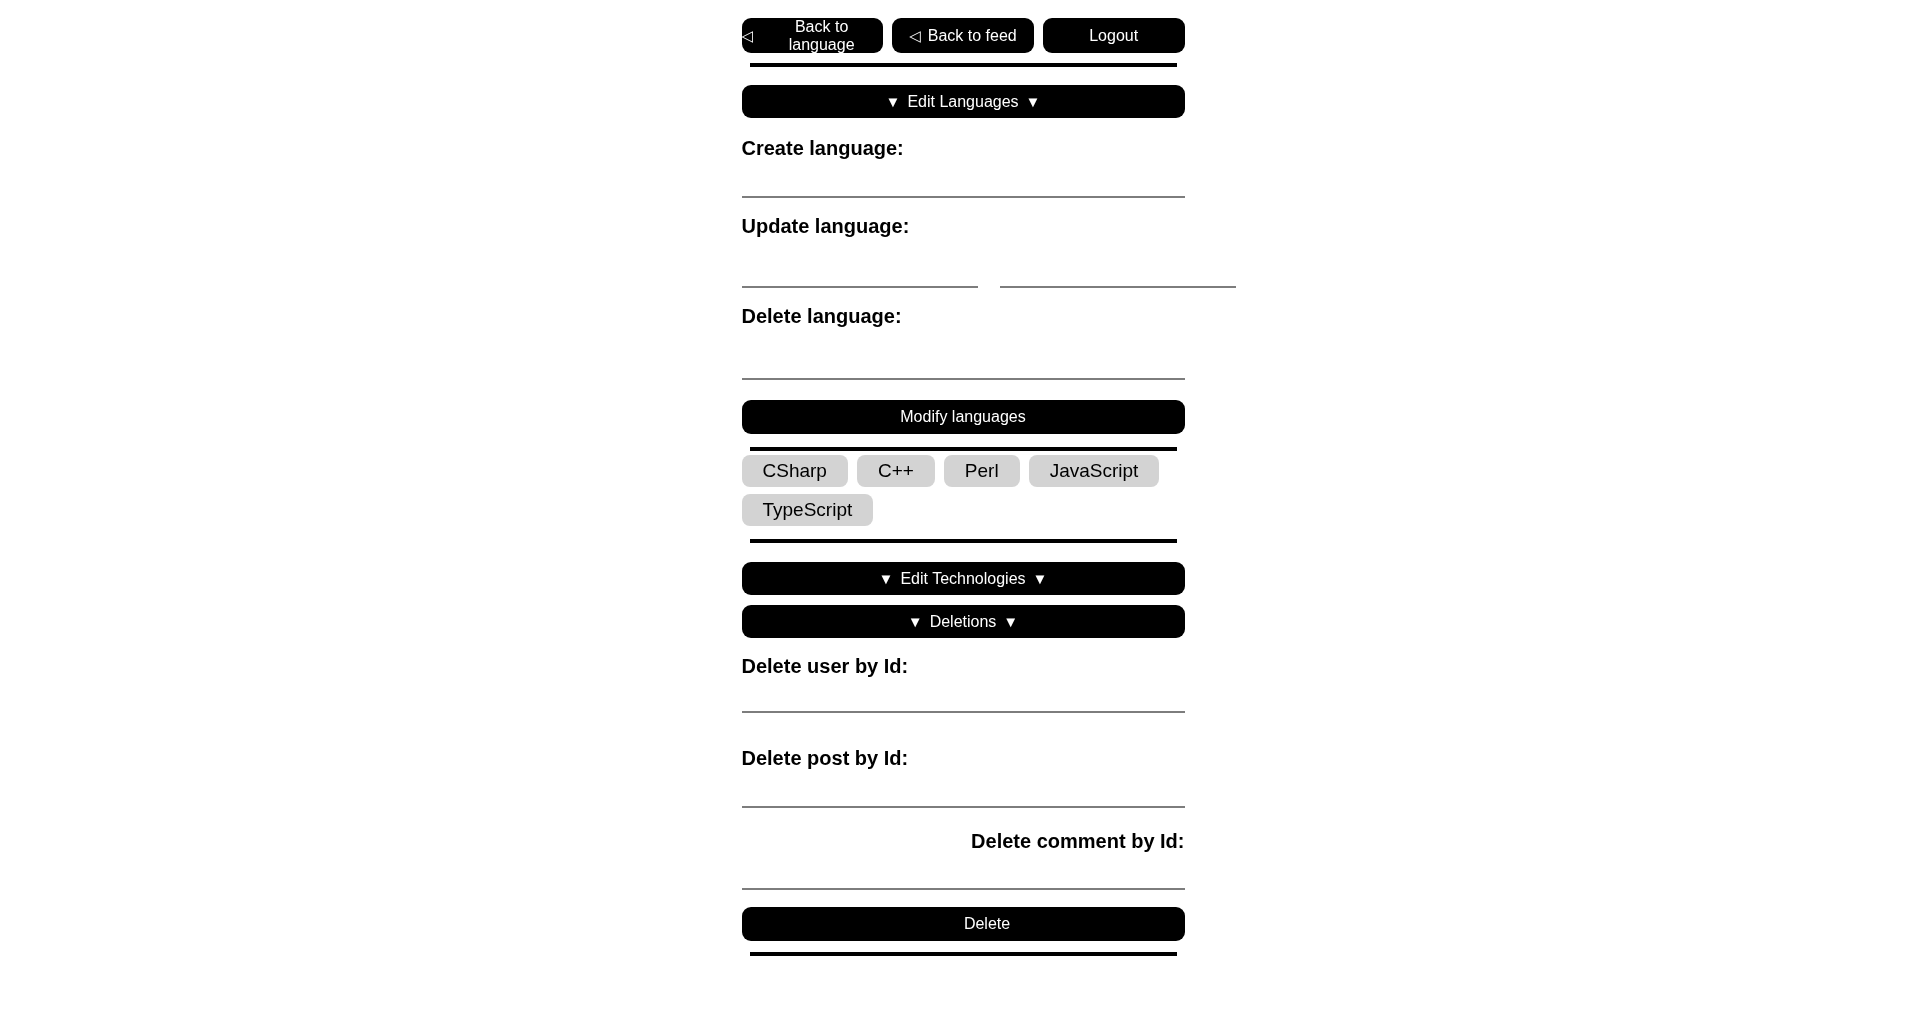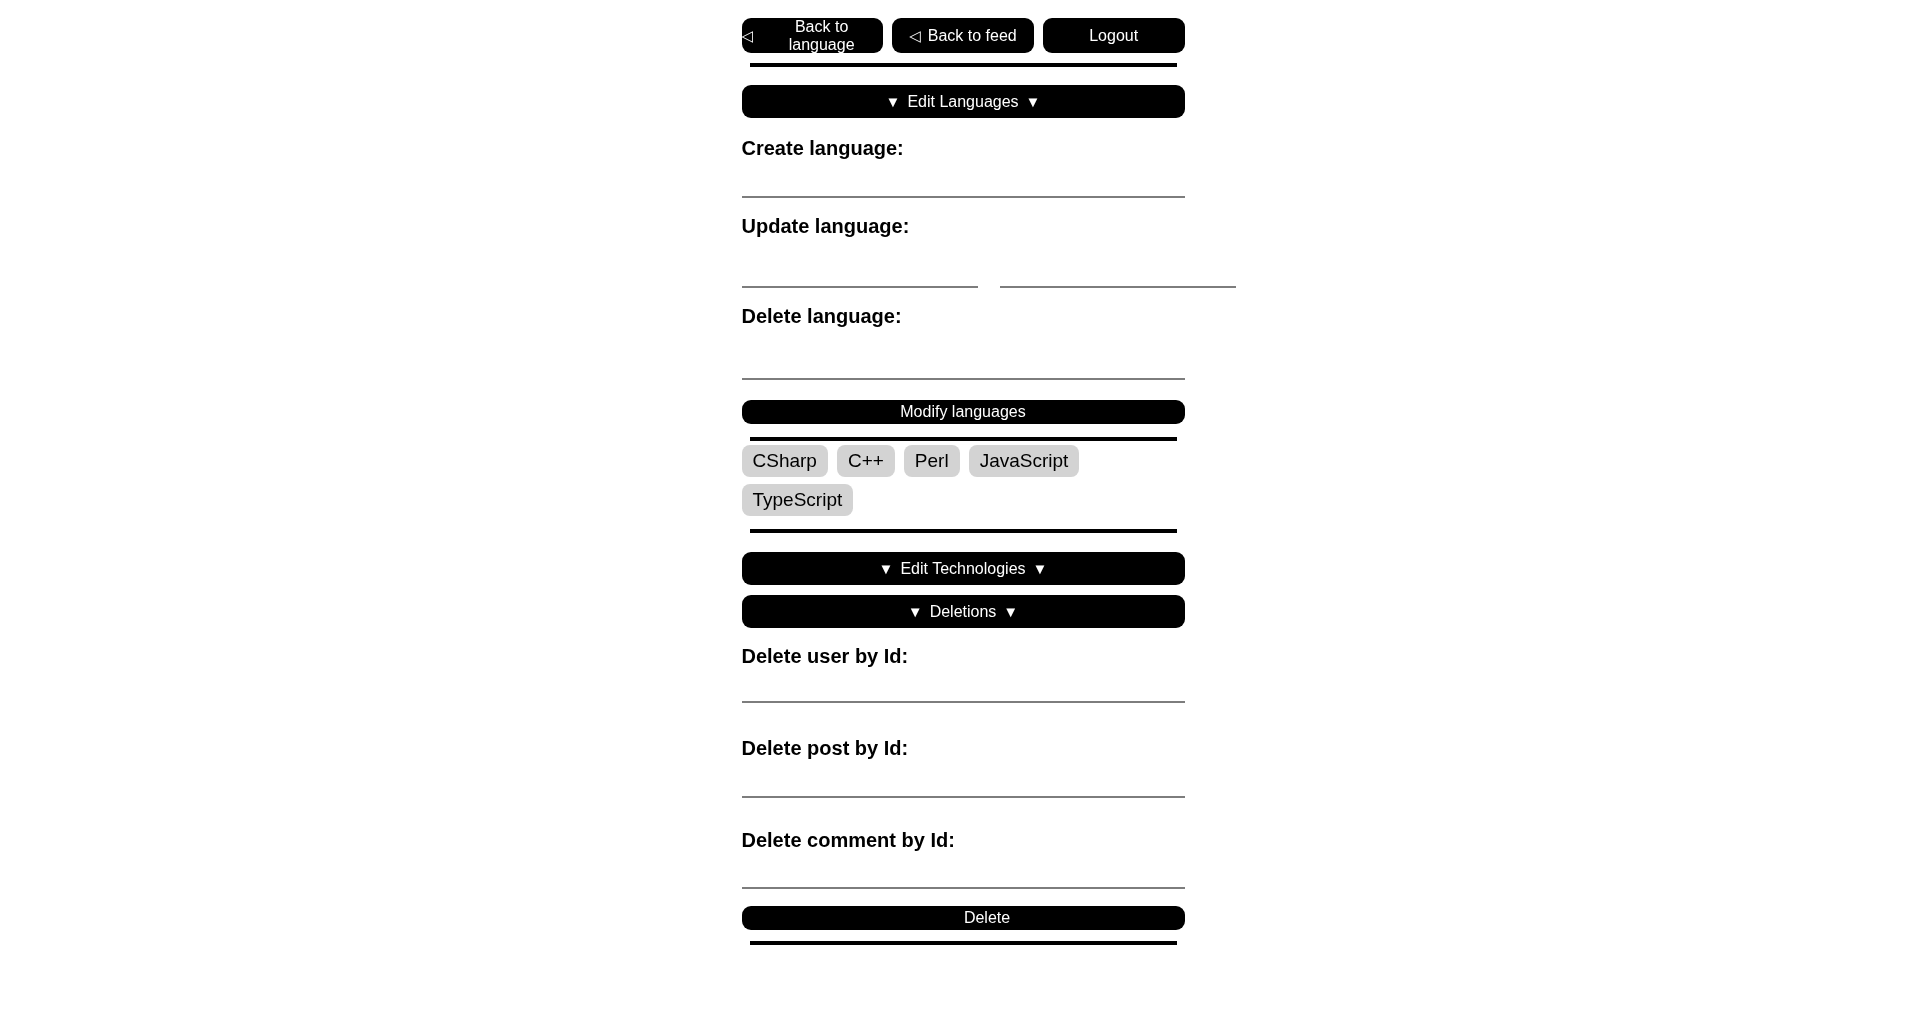--- a/index.html
+++ b/index.html
@@ -54,34 +54,34 @@
   hr.thick.mt11 { margin-top: 11px; }
   .full-btn {
     width: 100%;
     height: 33px;
   }
   .accordion-btn { margin-top: 18px; }
   .accordion-btn.mt19 { margin-top: 19px; }
   .accordion-btn.mt10 { margin-top: 10px; }
   .action-btn {
     width: 100%;
-    height: 24px;
+    height: 34px;
     margin-top: 20px;
   }
   .action-btn.mt17 { margin-top: 17px; padding-left: 48px; }
   .field-label {
     font-size: 20px;
     line-height: 20px;
     margin-top: 18px;
     font-weight: bold;
   }
   .field-label.mt20 { margin-top: 20px; }
   .field-label.mt16 { margin-top: 16px; }
   .field-label.mt35 { margin-top: 35px; }
-  .field-label.mt30 { margin-top: 32px; }
+  .field-label.mt30 { margin-top: 23px; text-align: right; }
   .text-input {
     display: block;
     width: 100%;
     height: 28px;
     box-sizing: border-box;
     border: none;
     border-bottom: 2px solid #7d7d7d;
     background: transparent;
     outline: none;
     font-family: "Liberation Sans", sans-serif;
@@ -101,21 +101,21 @@
   .input-pair .text-input { flex: 1; width: auto; }
   .chips {
     display: flex;
     flex-wrap: wrap;
     gap: 7px 9px;
     margin-top: 4px;
   }
   .chip {
     background: #d3d3d3;
     border-radius: 8px;
-    padding: 5px 11px;
+    padding: 5px 21px;
     font-size: 19px;
     line-height: 22px;
     color: #000000;
     white-space: nowrap;
   }
   .tri { font-size: 15px; }
 </style>
 </head>
 <body>
 

